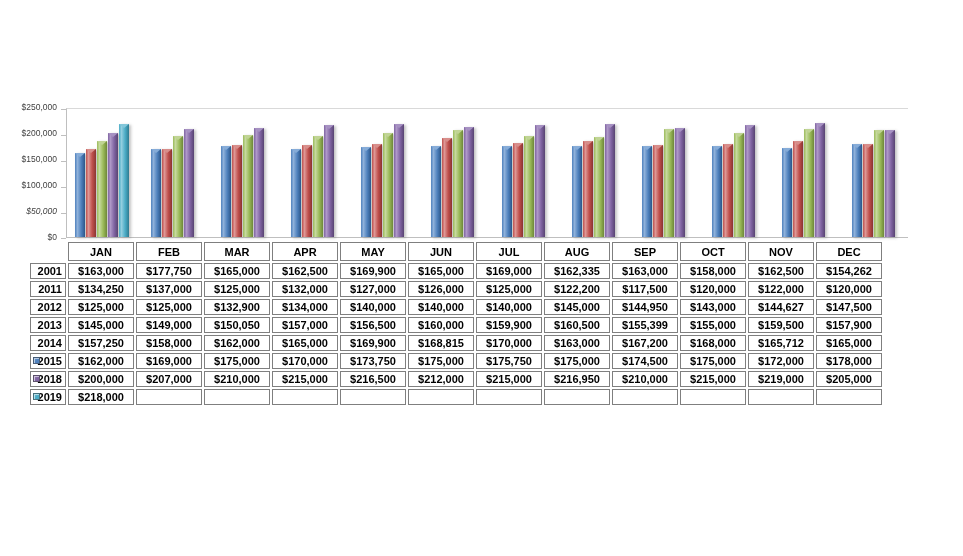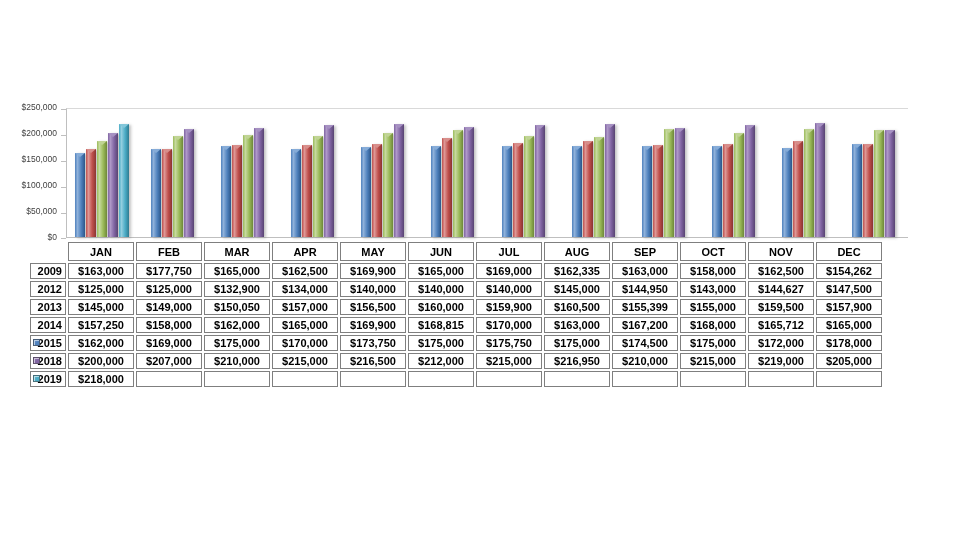--- a/index.html
+++ b/index.html
@@ -144,21 +144,21 @@
 </style>
 </head>
 <body>
 
 <div id="stage">
   <div class="y-axis">
       <div class="ytick" style="top: -6px;">$250,000</div>
       <div class="ytick" style="top: 20px;">$200,000</div>
       <div class="ytick" style="top: 46px;">$150,000</div>
       <div class="ytick" style="top: 72px;">$100,000</div>
-      <div class="ytick" style="top: 98px;">$50,000</div>
+      <div class="ytick" style="top: 98px; font-style: italic;">$50,000</div>
       <div class="ytick" style="top: 124px;">$0</div>
     </div>
   <div class="plot">
       <div class="ymark" style="top: 0px;"></div>
       <div class="ymark" style="top: 26px;"></div>
       <div class="ymark" style="top: 52px;"></div>
       <div class="ymark" style="top: 78px;"></div>
       <div class="ymark" style="top: 104px;"></div>
       <div class="ymark" style="top: 129px;"></div>
       <div class="bar-group" style="left: 0px; width: 70.1667px;">
@@ -248,33 +248,48 @@
           <th>JUL</th>
           <th>AUG</th>
           <th>SEP</th>
           <th>OCT</th>
           <th>NOV</th>
           <th>DEC</th>
         </tr>
       </thead>
     <tbody>
         <tr>
-          <td class="year-cell">2009</td>
+          <td class="year-cell">2001</td>
           <td>$163,000</td>
           <td>$177,750</td>
           <td>$165,000</td>
           <td>$162,500</td>
           <td>$169,900</td>
           <td>$165,000</td>
           <td>$169,000</td>
           <td>$162,335</td>
           <td>$163,000</td>
           <td>$158,000</td>
           <td>$162,500</td>
           <td>$154,262</td>
+        </tr>
+        <tr>
+          <td class="year-cell">2011</td>
+          <td>$134,250</td>
+          <td>$137,000</td>
+          <td>$125,000</td>
+          <td>$132,000</td>
+          <td>$127,000</td>
+          <td>$126,000</td>
+          <td>$125,000</td>
+          <td>$122,200</td>
+          <td>$117,500</td>
+          <td>$120,000</td>
+          <td>$122,000</td>
+          <td>$120,000</td>
         </tr>
         <tr>
           <td class="year-cell">2012</td>
           <td>$125,000</td>
           <td>$125,000</td>
           <td>$132,900</td>
           <td>$134,000</td>
           <td>$140,000</td>
           <td>$140,000</td>
           <td>$140,000</td>

